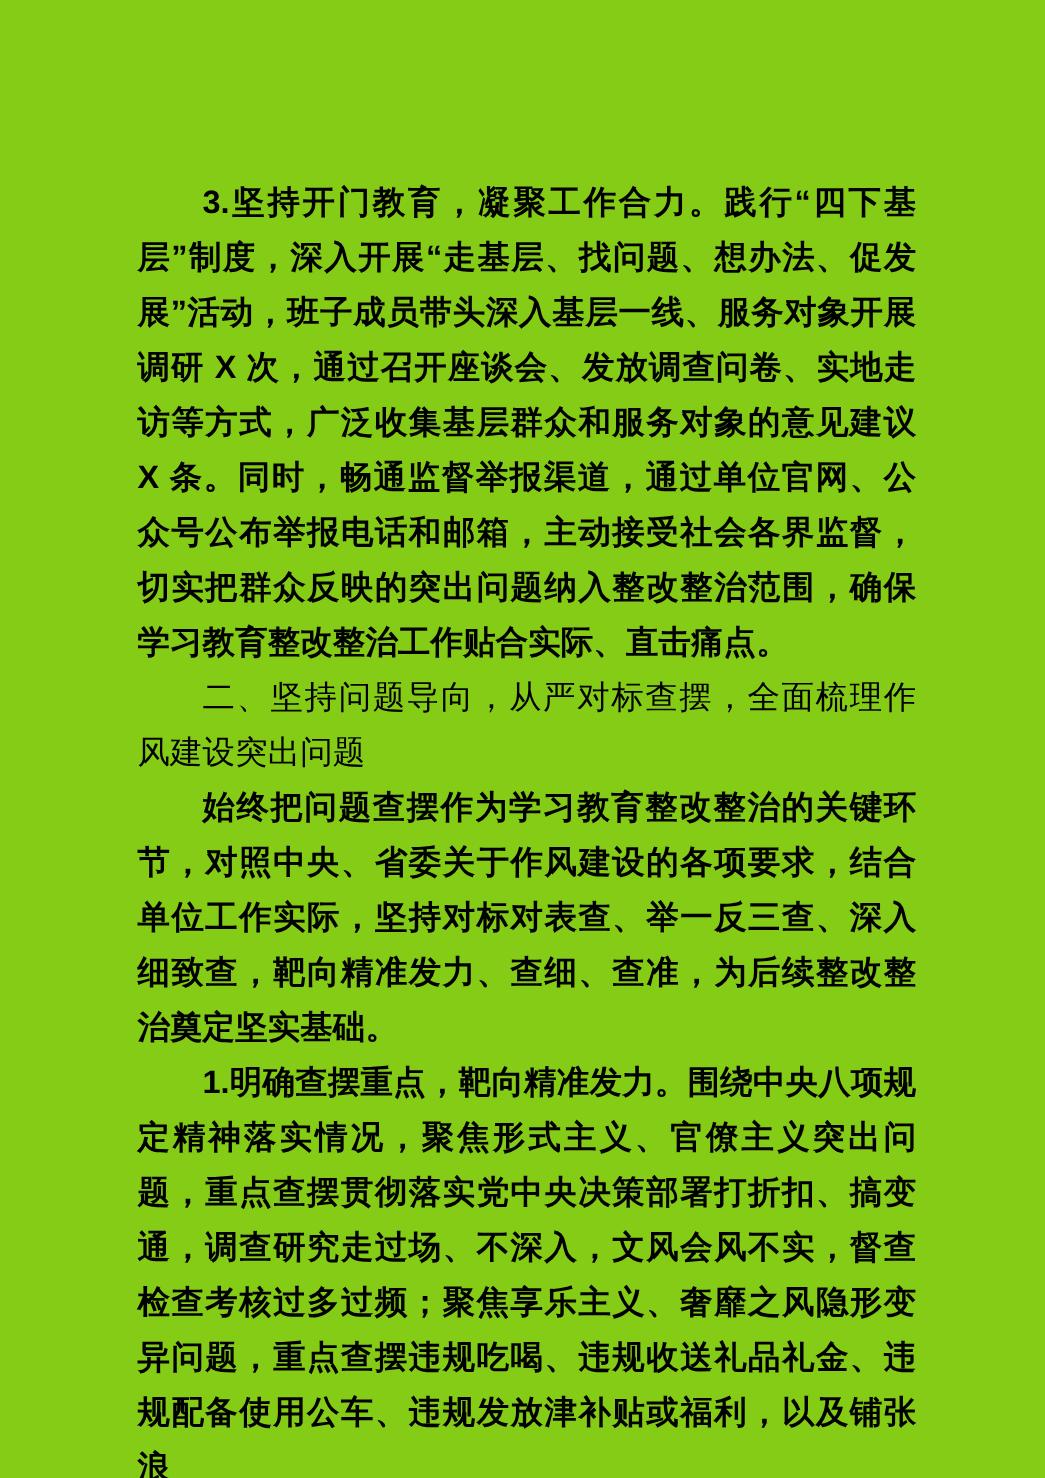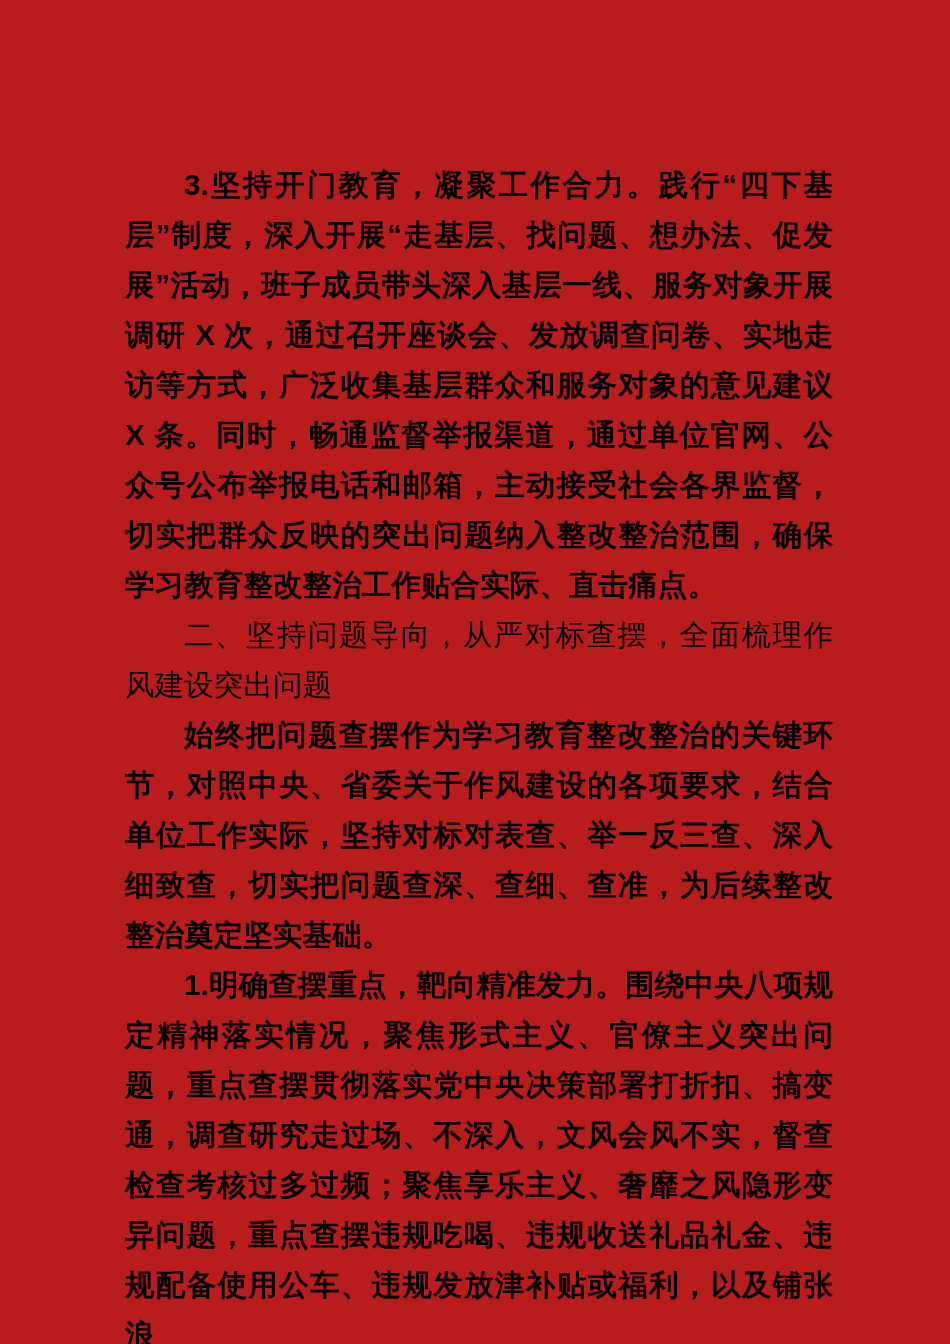--- a/index.html
+++ b/index.html
@@ -15,21 +15,21 @@
     font-family: "Liberation Sans", "DejaVu Sans", sans-serif;
     -webkit-font-smoothing: antialiased;
   }
 
   #page {
     position: absolute;
     left: 0;
     top: 0;
     width: 950px;
     height: 1344px;
-    background: #b91c1c;
+    background: #84cc16;
   }
 
   #doc-body {
     position: absolute;
     left: 125px;
     top: 160px;
     width: 708px;
   }
 
   p.para {
@@ -65,18 +65,18 @@
 </head>
 <body>
 
 <div id="page">
   <div id="doc-body">
 
     <p class="para indent">3.坚持开门教育，凝聚工作合力。践行“四下基层”制度，深入开展“走基层、找问题、想办法、促发展”活动，班子成员带头深入基层一线、服务对象开展调研 X 次，通过召开座谈会、发放调查问卷、实地走访等方式，广泛收集基层群众和服务对象的意见建议 X 条。同时，畅通监督举报渠道，通过单位官网、公众号公布举报电话和邮箱，主动接受社会各界监督，切实把群众反映的突出问题纳入整改整治范围，确保学习教育整改整治工作贴合实际、直击痛点。</p>
 
     <p class="para indent heading">二、坚持问题导向，从严对标查摆，全面梳理作风建设突出问题</p>
 
-    <p class="para indent">始终把问题查摆作为学习教育整改整治的关键环节，对照中央、省委关于作风建设的各项要求，结合单位工作实际，坚持对标对表查、举一反三查、深入细致查，切实把问题查深、查细、查准，为后续整改整治奠定坚实基础。</p>
+    <p class="para indent">始终把问题查摆作为学习教育整改整治的关键环节，对照中央、省委关于作风建设的各项要求，结合单位工作实际，坚持对标对表查、举一反三查、深入细致查，靶向精准发力、查细、查准，为后续整改整治奠定坚实基础。</p>
 
     <p class="para indent clipped">1.明确查摆重点，靶向精准发力。围绕中央八项规定精神落实情况，聚焦形式主义、官僚主义突出问题，重点查摆贯彻落实党中央决策部署打折扣、搞变通，调查研究走过场、不深入，文风会风不实，督查检查考核过多过频；聚焦享乐主义、奢靡之风隐形变异问题，重点查摆违规吃喝、违规收送礼品礼金、违规配备使用公车、违规发放津补贴或福利，以及铺张浪</p>
 
   </div>
 </div>
 
 </body></html>

